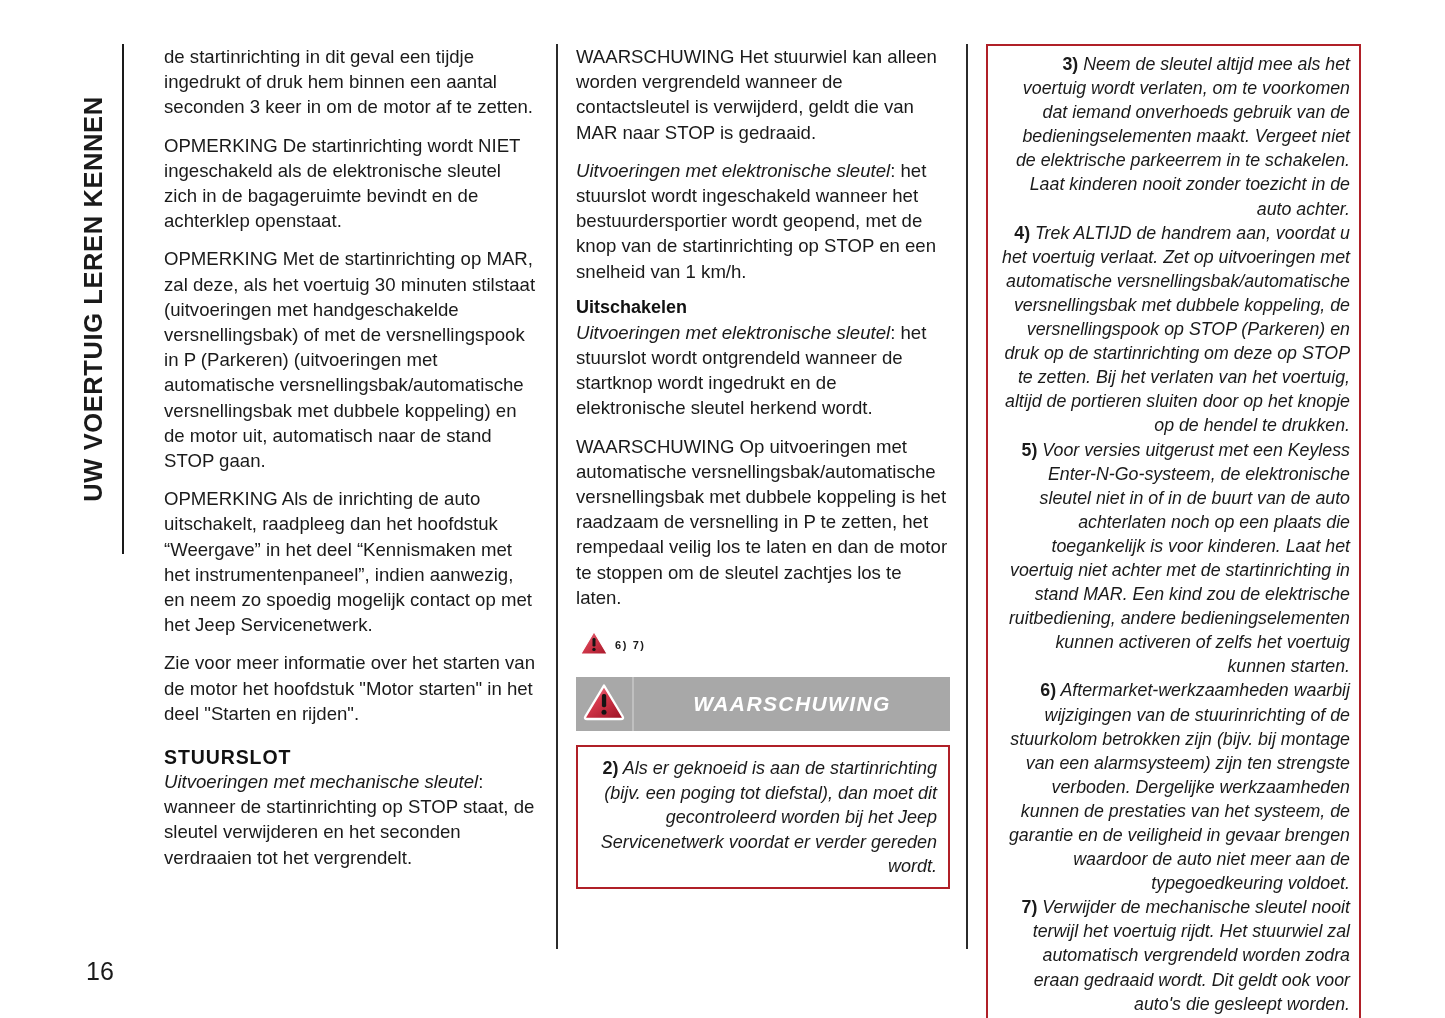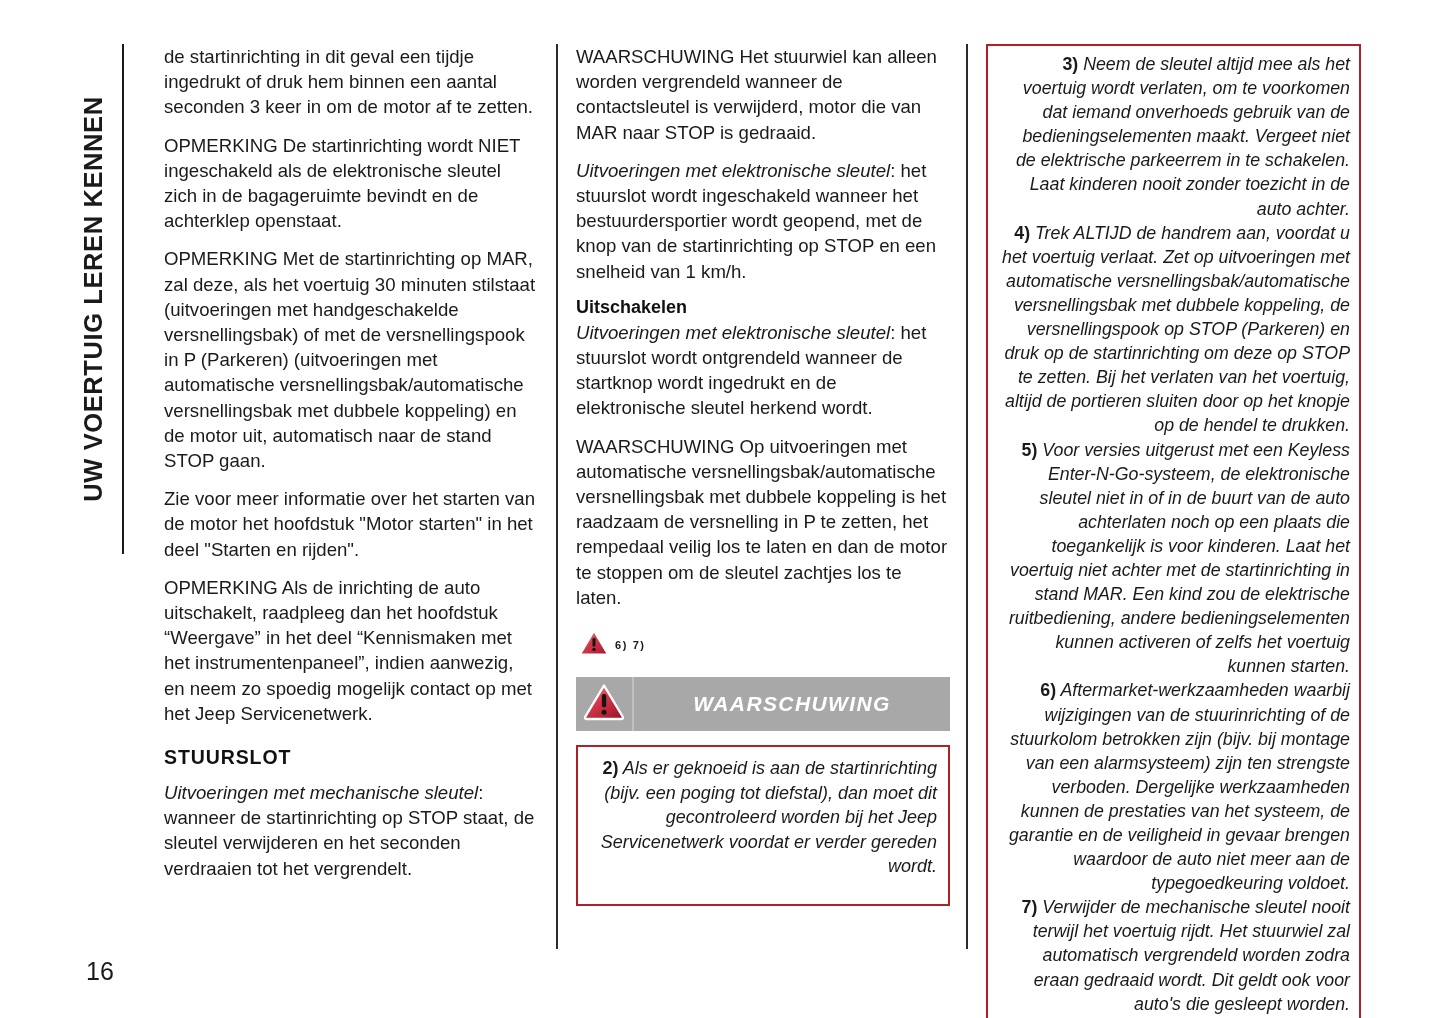--- a/index.html
+++ b/index.html
@@ -71,21 +71,21 @@
   p {
     margin: 0 0 13px 0;
     font-size: 18.6px;
     line-height: 25.2px;
     color: #1a1a1a;
   }
   p.tight { margin-bottom: 0; }
   .lead-it { font-style: italic; }
 
   h2.section-title {
-    margin: 20px 0 11px 0;
+    margin: 20px 0 0 0;
     font-size: 19.5px;
     font-weight: 700;
     letter-spacing: 0.9px;
     color: #111;
   }
   h3.sub-title {
     margin: 0 0 2px 0;
     font-size: 18px;
     font-weight: 700;
     color: #111;
@@ -131,21 +131,21 @@
     color: #ffffff;
     font-size: 21px;
     font-weight: 700;
     font-style: italic;
     letter-spacing: 1.4px;
   }
 
   
   .red-box {
     border: 2px solid #b02028;
-    padding: 9px 11px 25px 11px;
+    padding: 9px 11px 8px 11px;
     background: #ffffff;
   }
   .red-box p {
     font-style: italic;
     font-size: 18px;
     line-height: 24.6px;
     margin: 0;
     text-align: right;
   }
   .red-box .num {
@@ -179,29 +179,29 @@
     <div class="rh-rule"></div>
   </div>
 
   <div class="col-rule r1"></div>
   <div class="col-rule r2"></div>
 
   <div class="col col-1">
     <p>de startinrichting in dit geval een tijdje ingedrukt of druk hem binnen een aantal seconden 3 keer in om de motor af te zetten.</p>
     <p>OPMERKING De startinrichting wordt NIET ingeschakeld als de elektronische sleutel zich in de bagageruimte bevindt en de achterklep openstaat.</p>
     <p>OPMERKING Met de startinrichting op MAR, zal deze, als het voertuig 30 minuten stilstaat (uitvoeringen met handgeschakelde versnellingsbak) of met de versnellingspook in P (Parkeren) (uitvoeringen met automatische versnellingsbak/automatische versnellingsbak met dubbele koppeling) en de motor uit, automatisch naar de stand STOP gaan.</p>
+    <p>OPMERKING Als de inrichting de auto uitschakelt, raadpleeg dan het hoofdstuk “Weergave” in het deel “Kennismaken met het instrumentenpaneel”, indien aanwezig, en neem zo spoedig mogelijk contact op met het Jeep Servicenetwerk.</p>
     <p>Zie voor meer informatie over het starten van de motor het hoofdstuk "Motor starten" in het deel "Starten en rijden".</p>
-    <p>OPMERKING Als de inrichting de auto uitschakelt, raadpleeg dan het hoofdstuk “Weergave” in het deel “Kennismaken met het instrumentenpaneel”, indien aanwezig, en neem zo spoedig mogelijk contact op met het Jeep Servicenetwerk.</p>
 
     <h2 class="section-title">STUURSLOT</h2>
     <p><em class="lead-it">Uitvoeringen met mechanische sleutel</em><span>: wanneer de startinrichting op STOP staat, de sleutel verwijderen en het seconden verdraaien tot het vergrendelt.</span></p>
   </div>
 
   <div class="col col-2">
-    <p>WAARSCHUWING Het stuurwiel kan alleen worden vergrendeld wanneer de contactsleutel is verwijderd, motor die van MAR naar STOP is gedraaid.</p>
+    <p>WAARSCHUWING Het stuurwiel kan alleen worden vergrendeld wanneer de contactsleutel is verwijderd, geldt die van MAR naar STOP is gedraaid.</p>
 
     <p><em class="lead-it">Uitvoeringen met elektronische sleutel</em><span>: het stuurslot wordt ingeschakeld wanneer het bestuurdersportier wordt geopend, met de knop van de startinrichting op STOP en een snelheid van 1 km/h.</span></p>
 
     <h3 class="sub-title">Uitschakelen</h3>
 
 
     <p><em class="lead-it">Uitvoeringen met elektronische sleutel</em><span>: het stuurslot wordt ontgrendeld wanneer de startknop wordt ingedrukt en de elektronische sleutel herkend wordt.</span></p>
 
     <p>WAARSCHUWING Op uitvoeringen met automatische versnellingsbak/automatische versnellingsbak met dubbele koppeling is het raadzaam de versnelling in P te zetten, het rempedaal veilig los te laten en dan de motor te stoppen om de sleutel zachtjes los te laten.</p>
 

